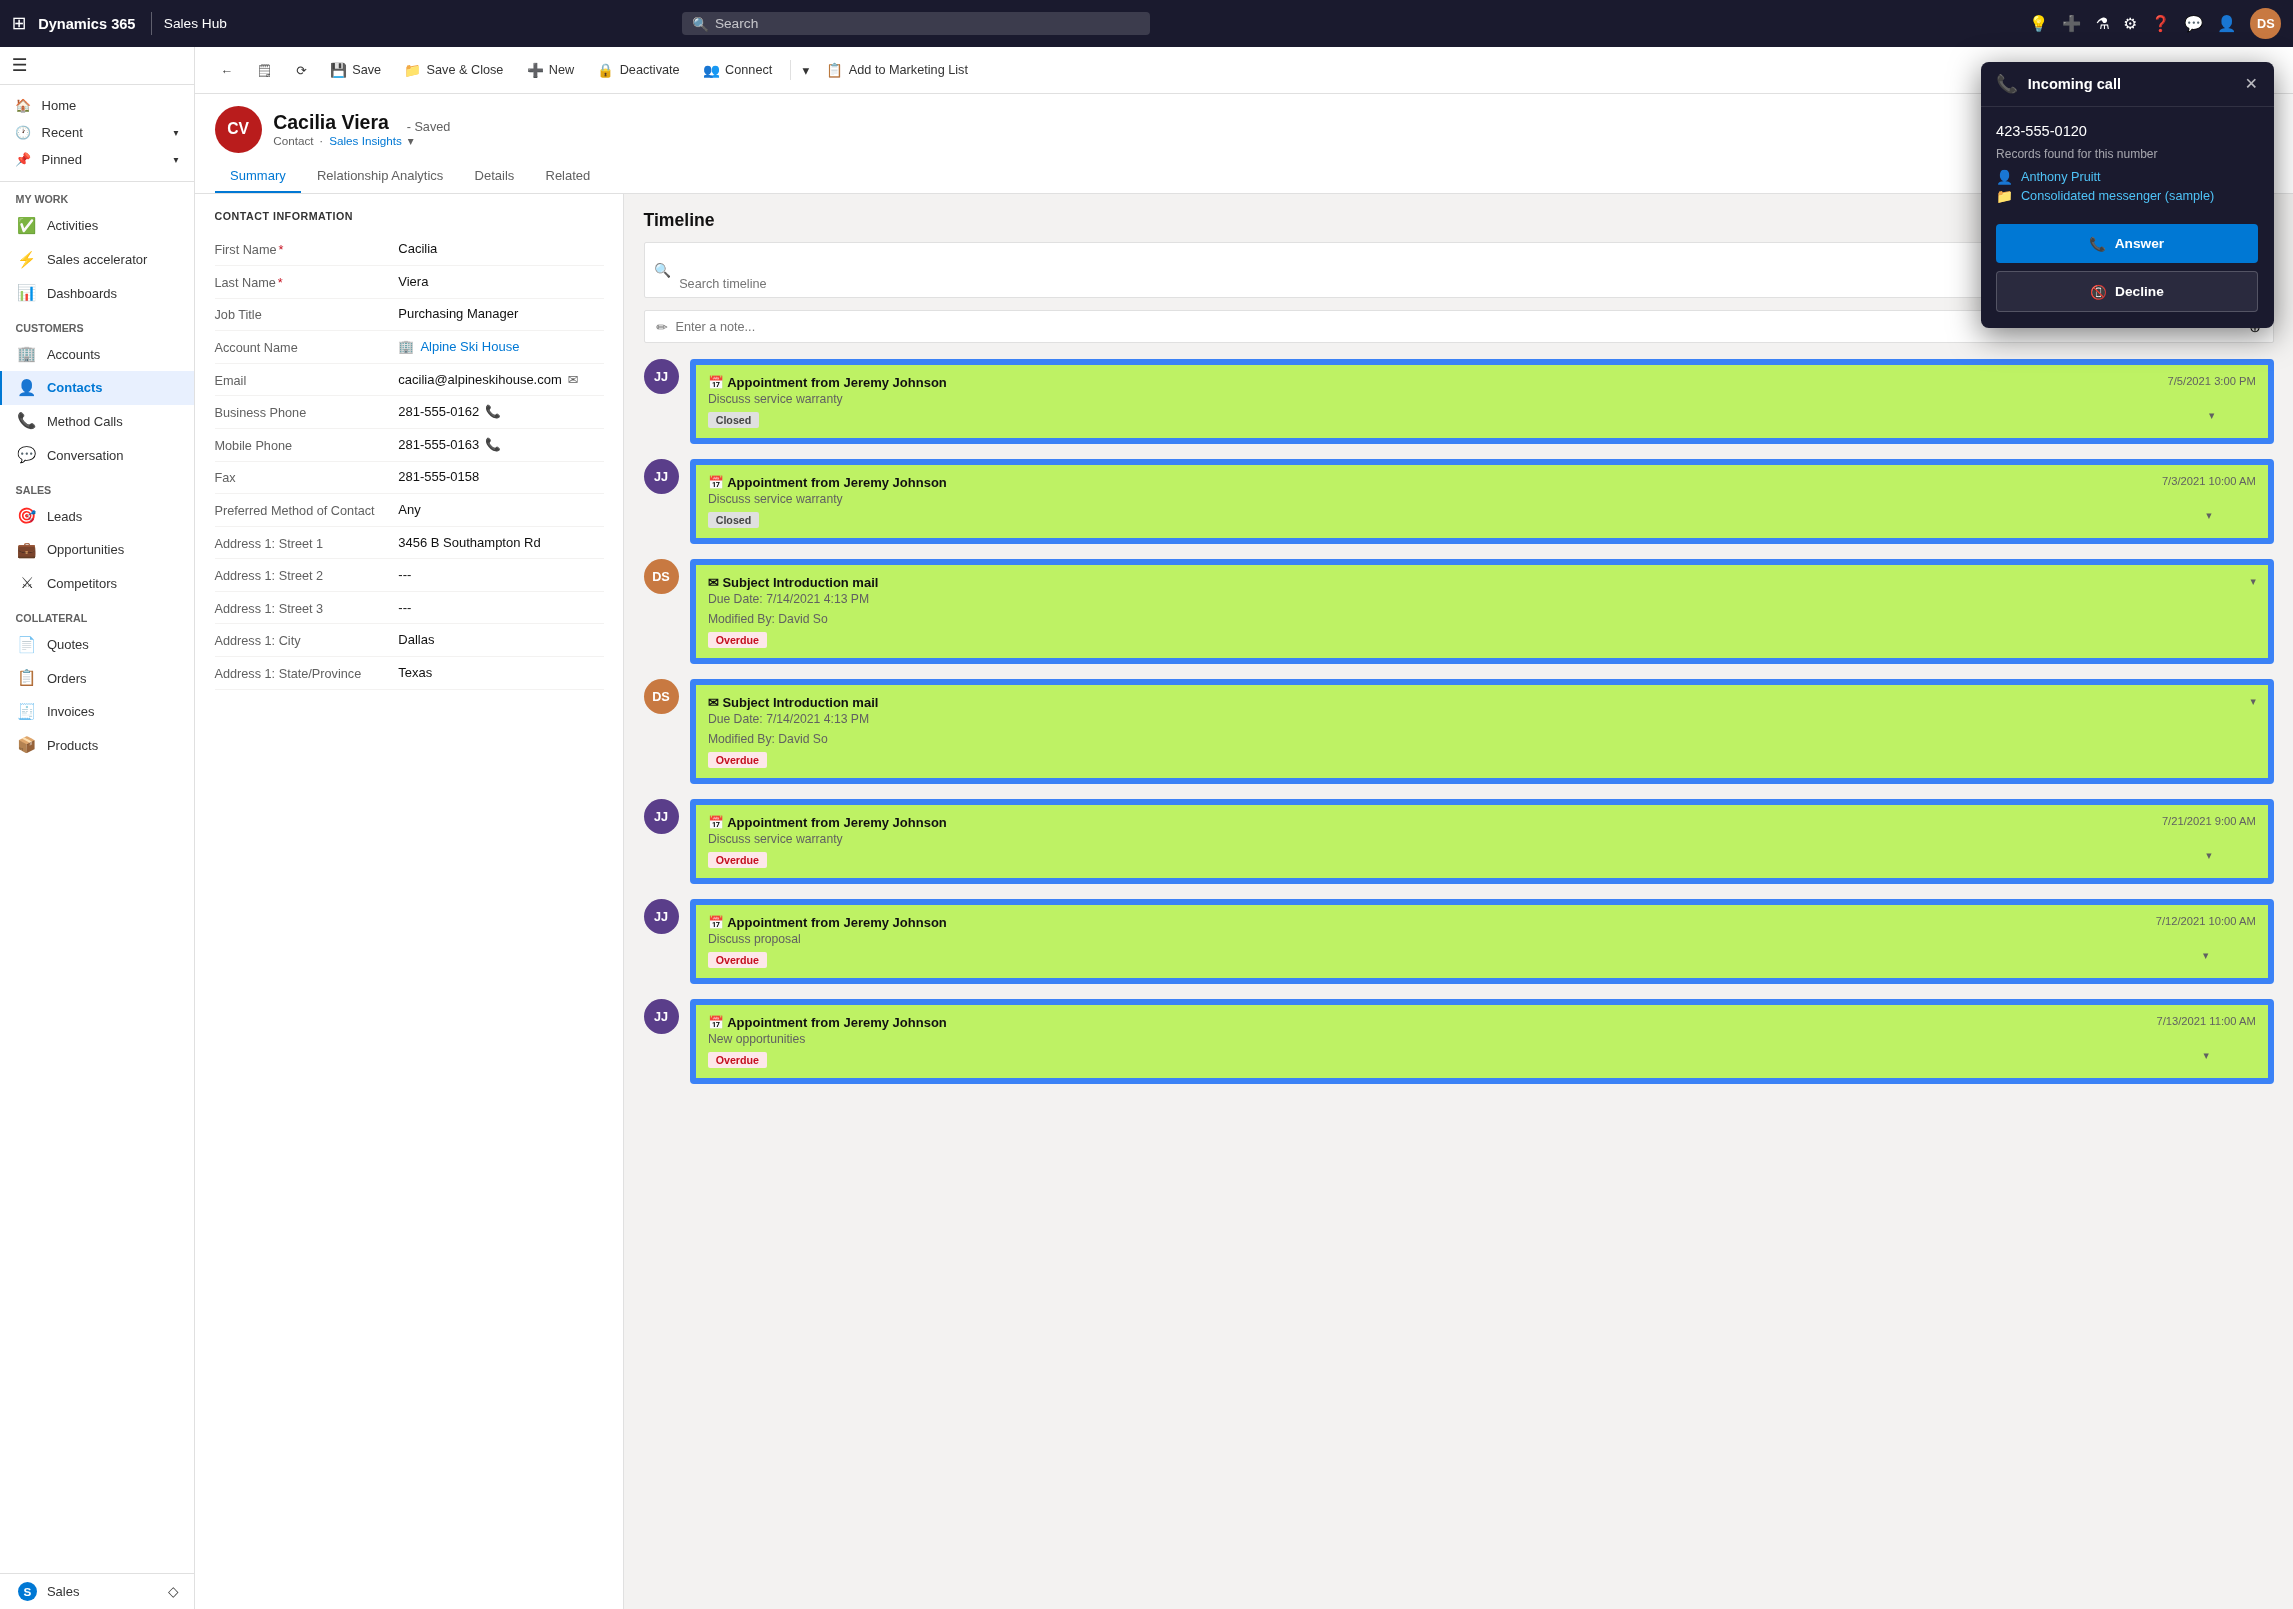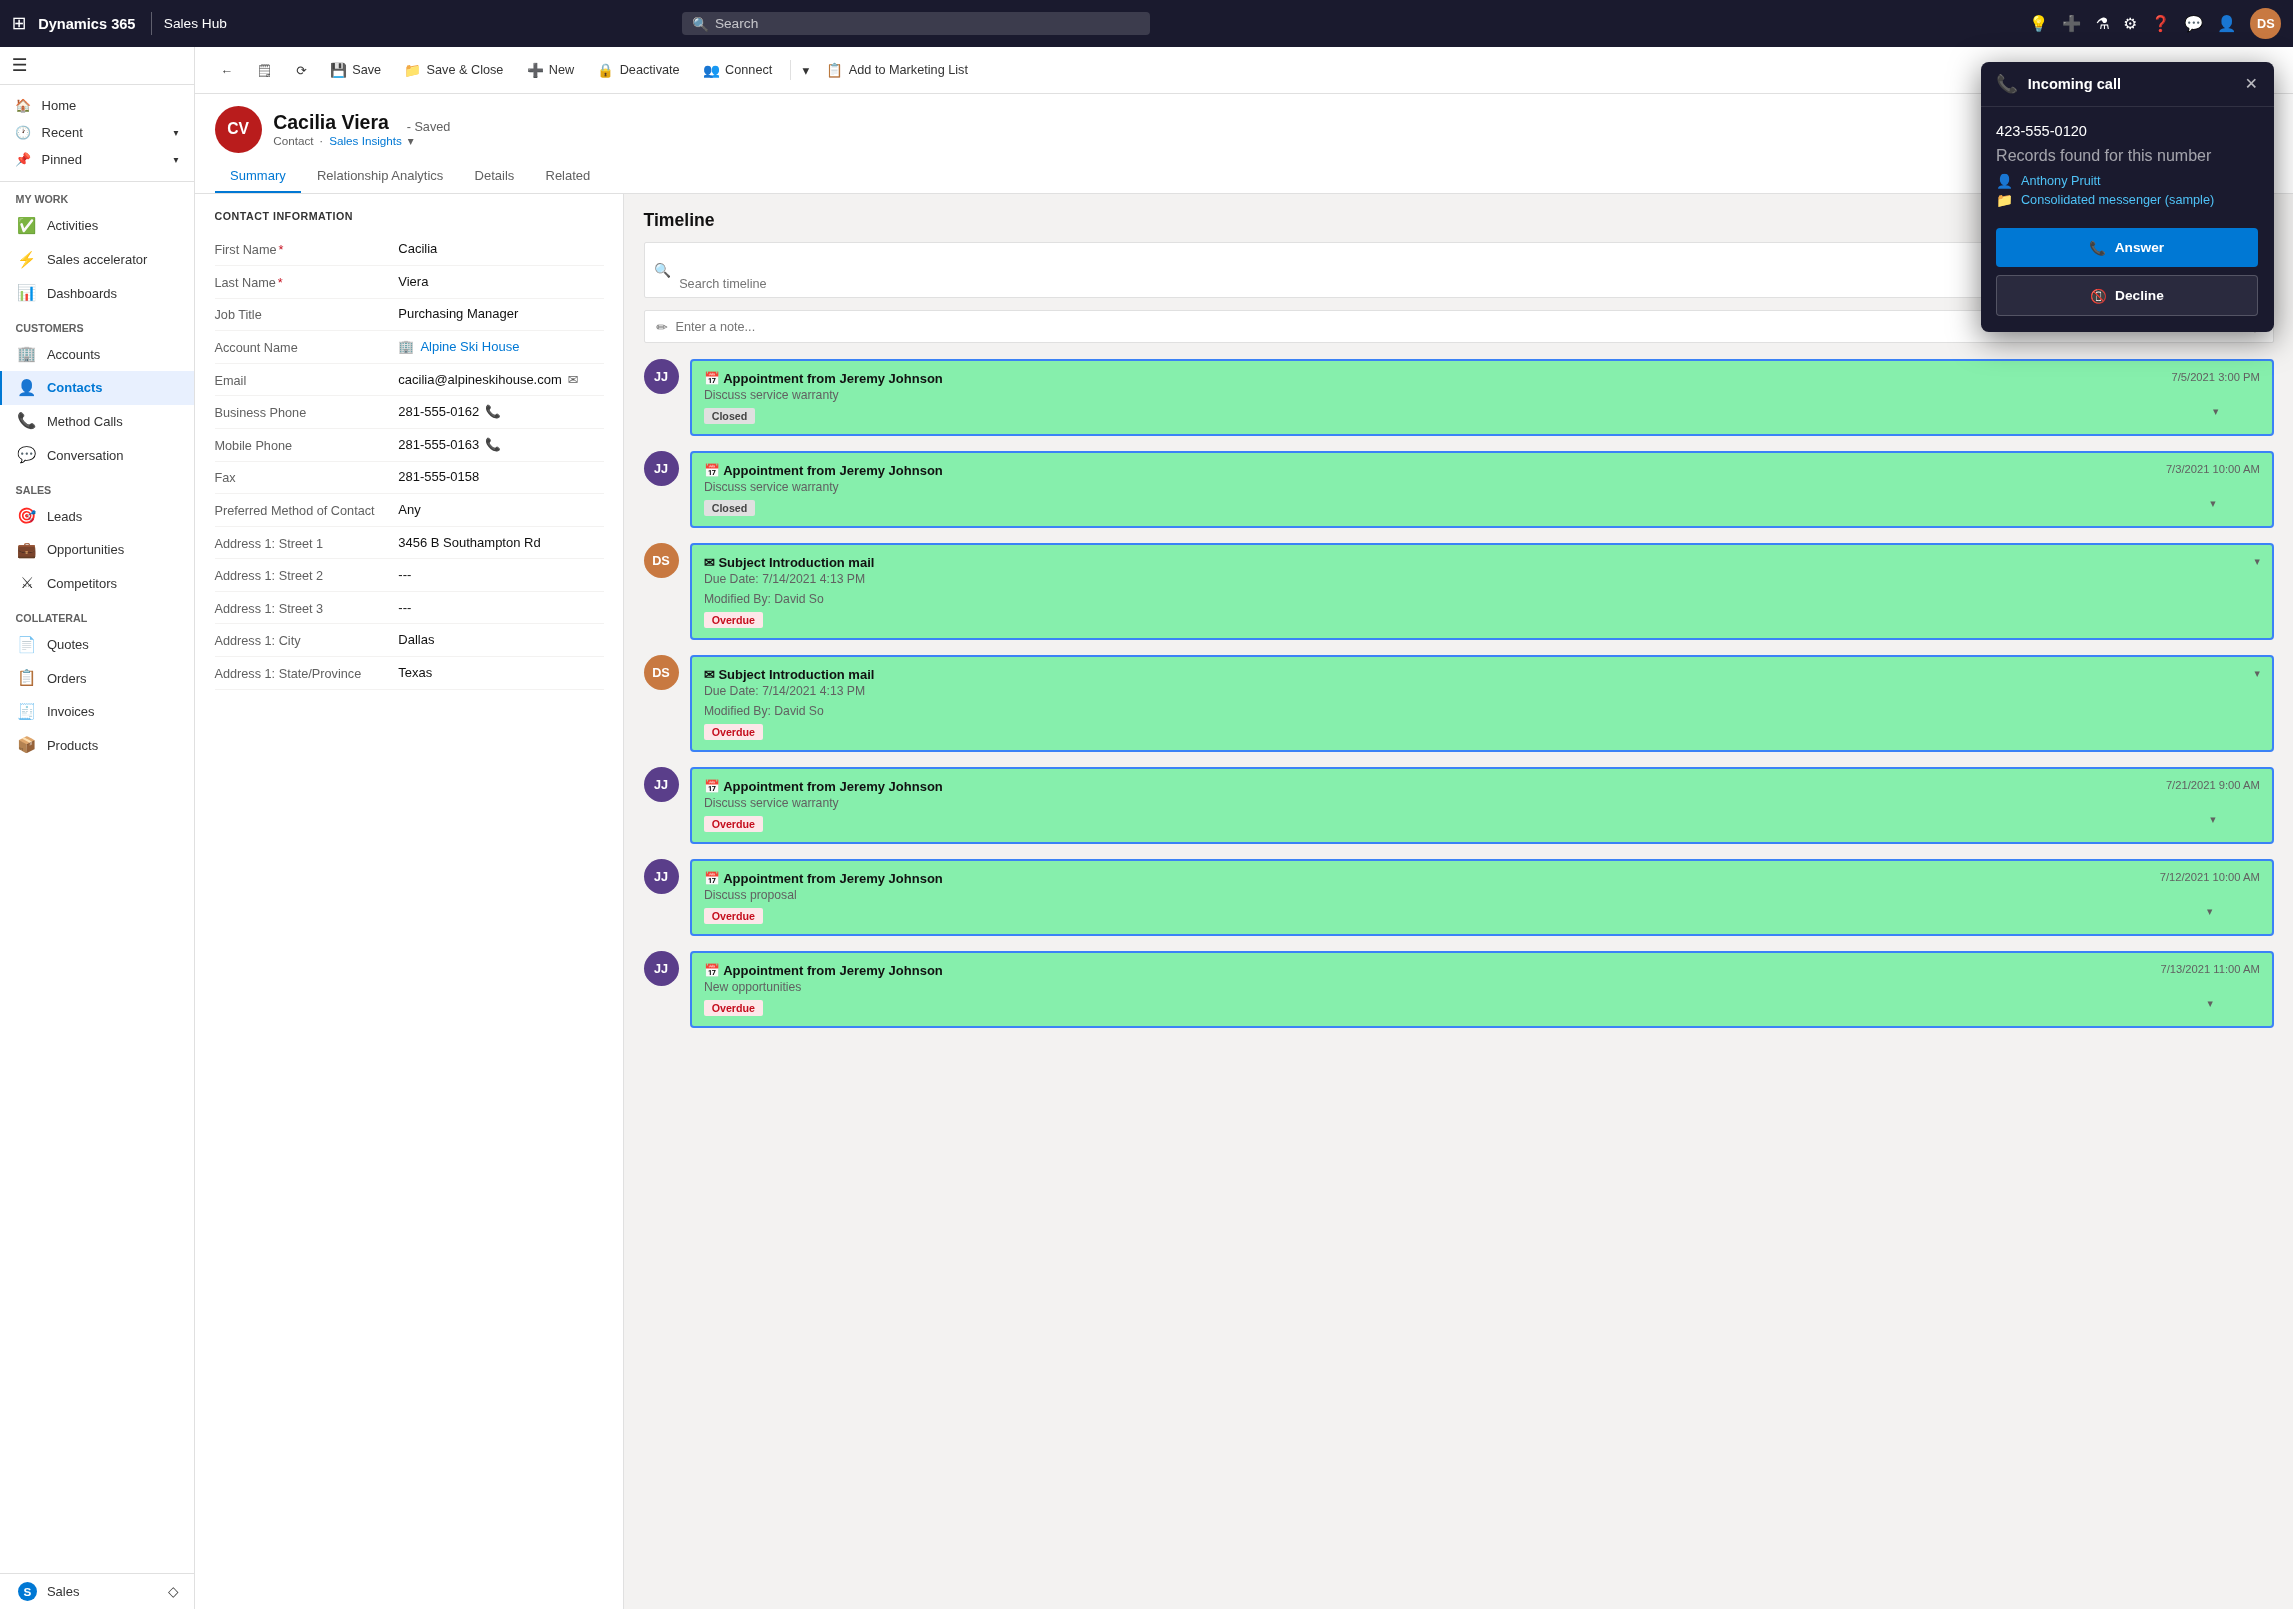--- a/index.html
+++ b/index.html
@@ -131,21 +131,21 @@
     .note-input-icon { color: #616161; font-size: 13.7px; }
     .note-actions { margin-left: auto; display: flex; align-items: center; gap: 7.8px; }
 
     
     .timeline-item { display: flex; gap: 11.7px; margin-bottom: 15.6px; position: relative; }
     .tl-avatar {
       width: 35px; height: 35px; border-radius: 50%; flex-shrink: 0;
       display: flex; align-items: center; justify-content: center;
       color: #fff; font-weight: 700; font-size: 12.7px;
     }
-    .tl-content { flex: 1; background: #86efac; border: 2px solid #3b82f6; border-radius: 3.9px; padding: 9.8px 11.7px; }
+    .tl-content { flex: 1; background: #bef264; border: 6px solid #3b82f6; border-radius: 3.9px; padding: 9.8px 11.7px; }
     .tl-title { font-size: 13px; font-weight: 600; color: #111; margin-bottom: 2px; display: flex; align-items: center; gap: 5.9px; }
     .tl-desc { font-size: 12.2px; color: #616161; margin-bottom: 5.9px; }
     .tl-badge {
       display: inline-block; padding: 2px 7.8px; border-radius: 2px; font-size: 10.7px; font-weight: 600;
     }
     .tl-badge.closed { background: #e0e0e0; color: #444; }
     .tl-badge.overdue { background: #fde7e9; color: #c50f1f; }
     .tl-meta { display: flex; align-items: center; justify-content: flex-end; gap: 22px; flex-direction: column; }
     .tl-date { font-size: 11.2px; color: #616161; white-space: nowrap; }
     .tl-chevron { color: #616161; font-size: 10.7px; cursor: pointer; }
@@ -159,21 +159,21 @@
     }
     .ic-header {
       display: flex; align-items: center; padding: 11.7px 15.6px; gap: 9.8px;
       border-bottom: 1px solid rgba(255,255,255,0.1);
     }
     .ic-header-icon { color: #fff; font-size: 17.6px; }
     .ic-title { color: #fff; font-size: 14.6px; font-weight: 600; flex: 1; }
     .ic-close { color: rgba(255,255,255,0.7); font-size: 15.6px; cursor: pointer; background: none; border: none; }
     .ic-body { padding: 15.6px; }
     .ic-phone { color: #fff; font-size: 14.6px; font-weight: 500; margin-bottom: 7.8px; }
-    .ic-records-label { color: rgba(255,255,255,0.6); font-size: 16px; margin-bottom: 7.8px; }
+    .ic-records-label { color: rgba(255,255,255,0.6); font-size: 12px; margin-bottom: 7.8px; }
     .ic-record-link { display: flex; align-items: center; gap: 7.8px; color: #4fc3f7; font-size: 12.7px; cursor: pointer; margin-bottom: 3.9px; }
     .ic-record-link .link-icon { font-size: 13.7px; }
     .ic-actions { padding: 0 15.6px 15.6px; display: flex; flex-direction: column; gap: 7.8px; }
     .ic-answer {
       display: flex; align-items: center; justify-content: center; gap: 7.8px;
       background: #0078d4; color: #fff; border: none; border-radius: 3.9px;
       padding: 11.7px; font-size: 13.7px; font-weight: 600; cursor: pointer; width: 100%;
     }
     .ic-decline {
       display: flex; align-items: center; justify-content: center; gap: 7.8px;

